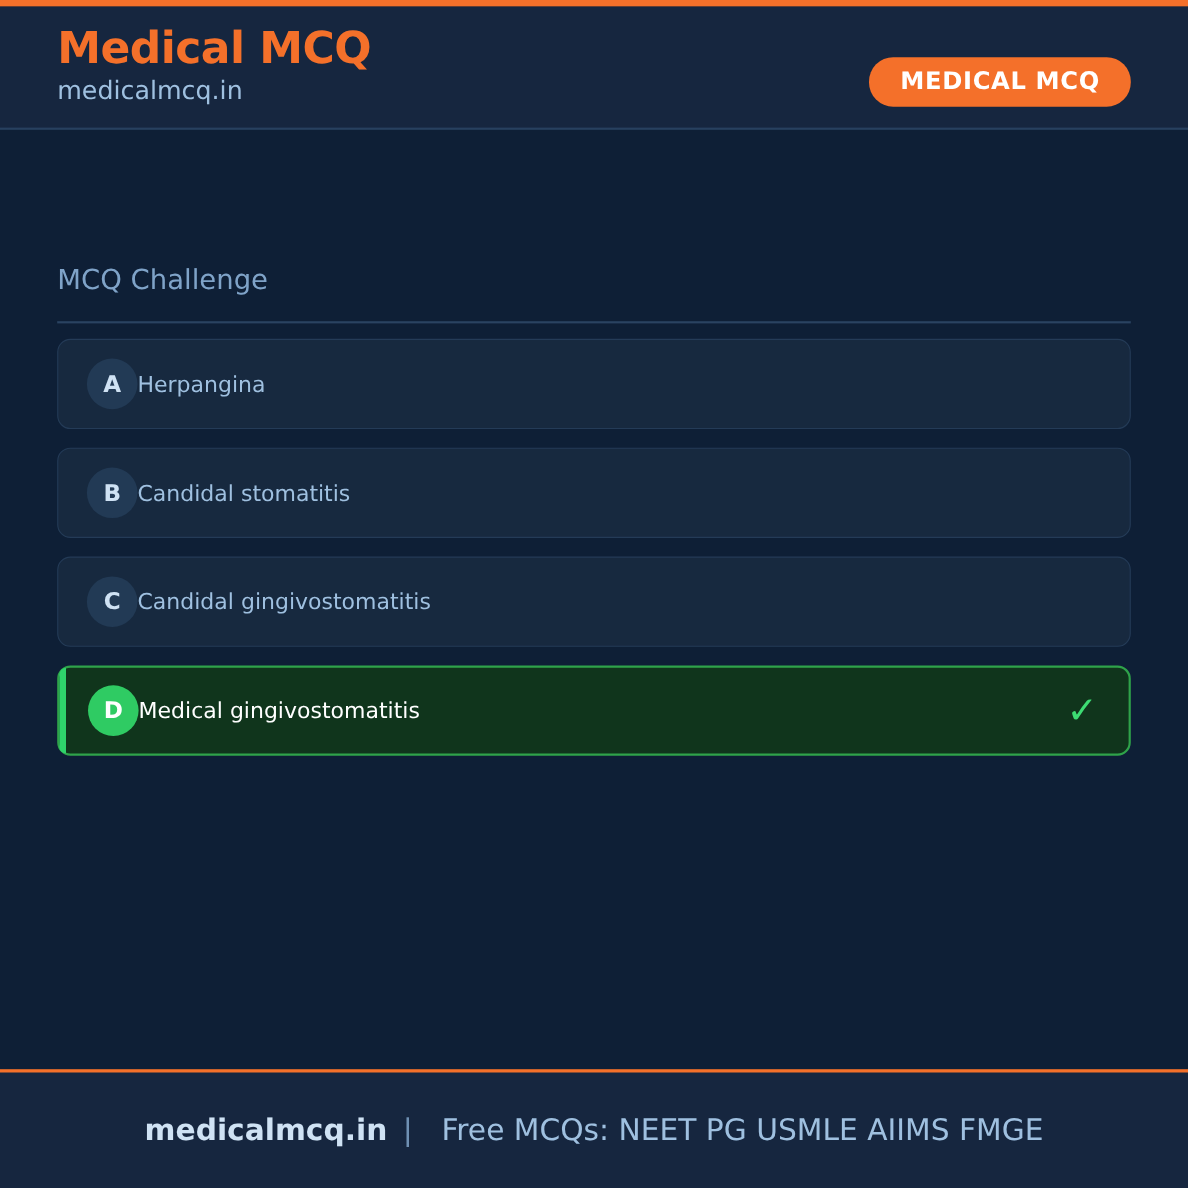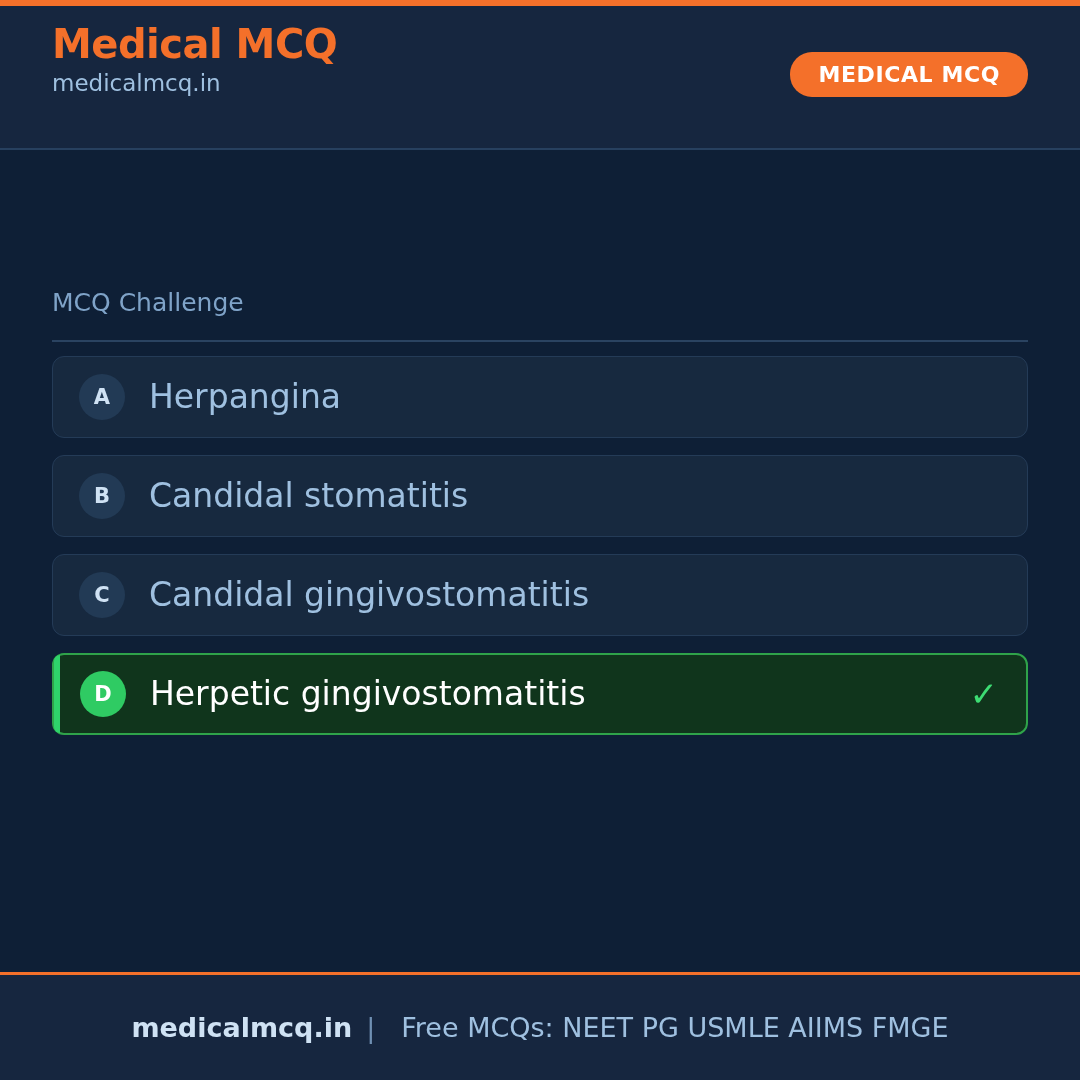--- a/index.html
+++ b/index.html
@@ -24,21 +24,21 @@
   }
   .top-accent {
     height: 6px;
     background: #f4702a;
     width: 100%;
     flex: none;
   }
   
   .header {
     position: relative;
-    height: 144px;
+    height: 112px;
     background: #16263f;
     border-bottom: 2px solid #27405f;
     flex: none;
     box-sizing: border-box;
   }
   .brand {
     position: absolute;
     left: 52px;
     top: 16px;
   }
@@ -65,21 +65,21 @@
     font-weight: bold;
     letter-spacing: 0.6px;
     padding: 10px 28px;
     border-radius: 22px;
     white-space: nowrap;
   }
   
   .main {
     flex: 1 1 auto;
     position: relative;
-    padding: 16px 52px;
+    padding: 0 52px;
     box-sizing: border-box;
   }
   .eyebrow {
     font-size: 25px;
     color: #7fa3c8;
     margin-top: 122px;
     line-height: 1.2;
   }
   .question {
     margin-top: 14px;
@@ -120,22 +120,21 @@
     background: #223a55;
     color: #cfe2f4;
     font-size: 21px;
     font-weight: bold;
     display: flex;
     align-items: center;
     justify-content: center;
     flex: none;
   }
   .option .opt-text {
-    margin-left: 24px;
-    font-size: 33px;
+    font-size: 20px;
     color: #9fc0e0;
     line-height: 1.2;
   }
   .option.correct {
     background: #10351c;
     border: 2px solid #2fa34a;
   }
   .option.correct::before {
     content: "";
     position: absolute;
@@ -221,21 +220,21 @@
         <div class="opt-text">Candidal stomatitis</div>
       </div>
 
       <div class="option">
         <div class="badge">C</div>
         <div class="opt-text">Candidal gingivostomatitis</div>
       </div>
 
       <div class="option correct">
         <div class="badge">D</div>
-        <div class="opt-text">Herpetic gingivostomatitis</div>
+        <div class="opt-text">Medical gingivostomatitis</div>
         <div class="check">✓</div>
       </div>
 
     </div>
   </div>
 
   <div class="footer">
     <div class="footer-text">
       <span class="footer-site">medicalmcq.in</span><span class="footer-sep">|</span><span class="footer-tag">Free MCQs: NEET PG  USMLE  AIIMS  FMGE</span>
     </div>

